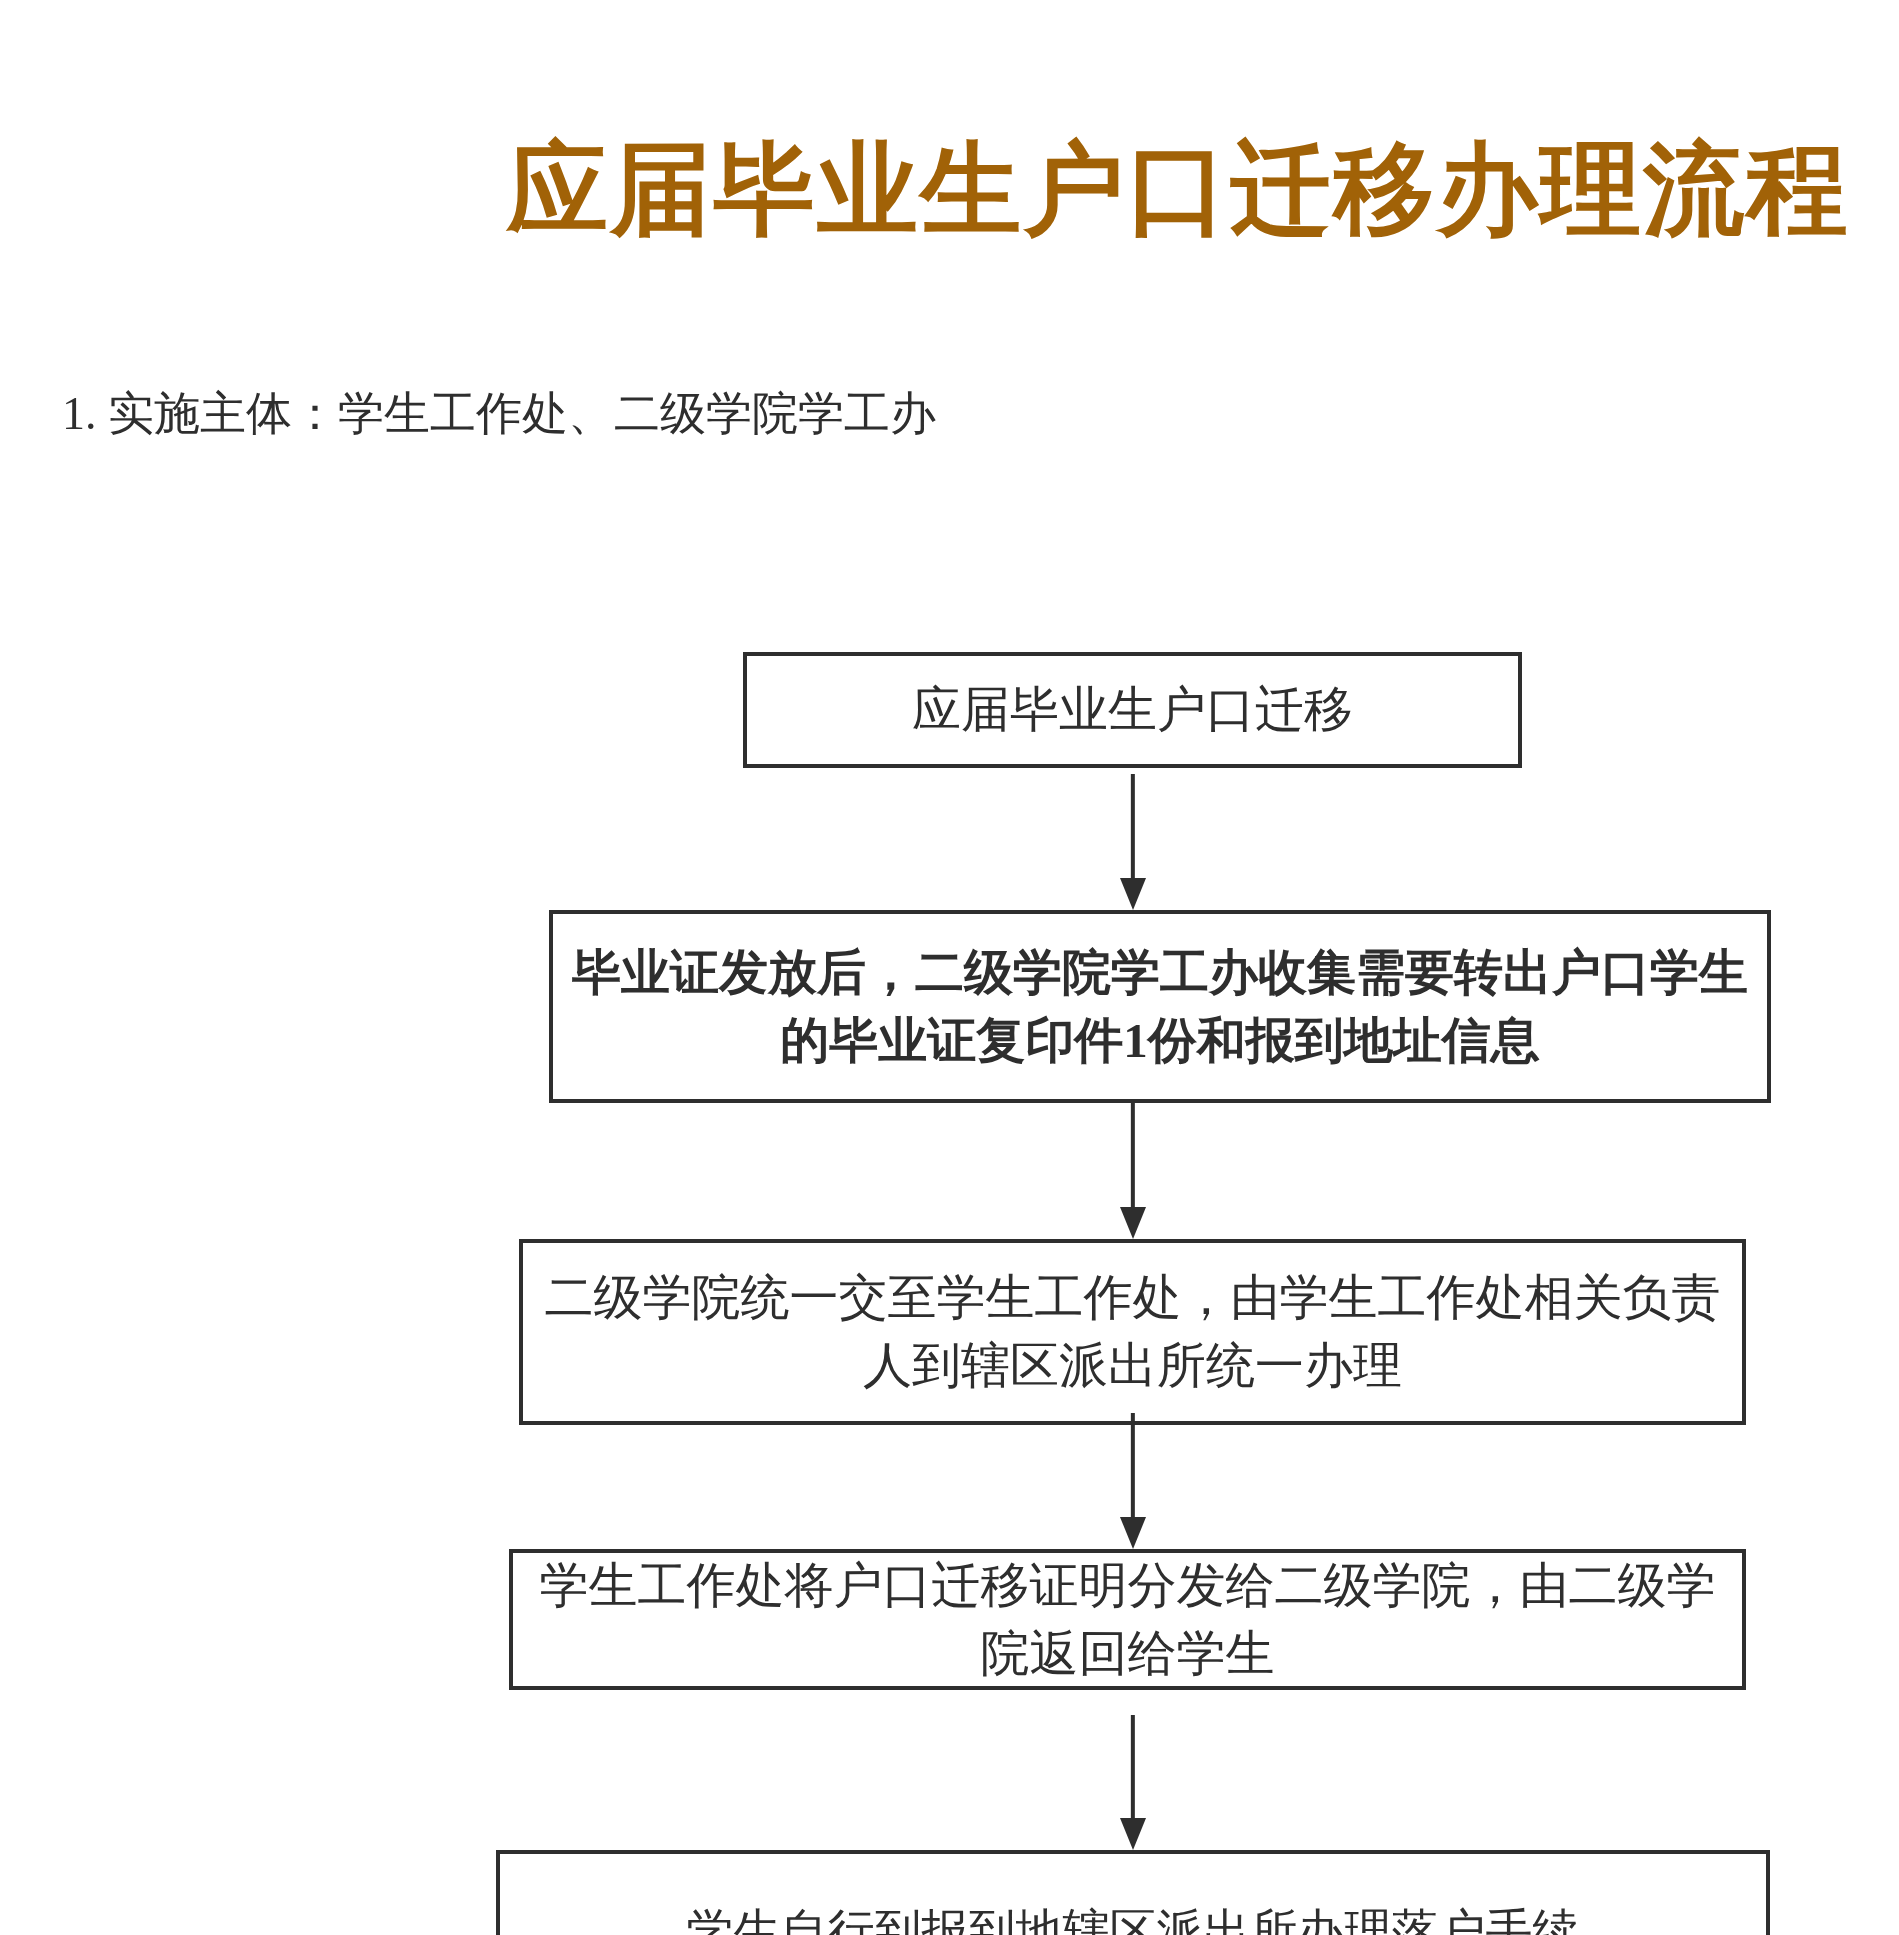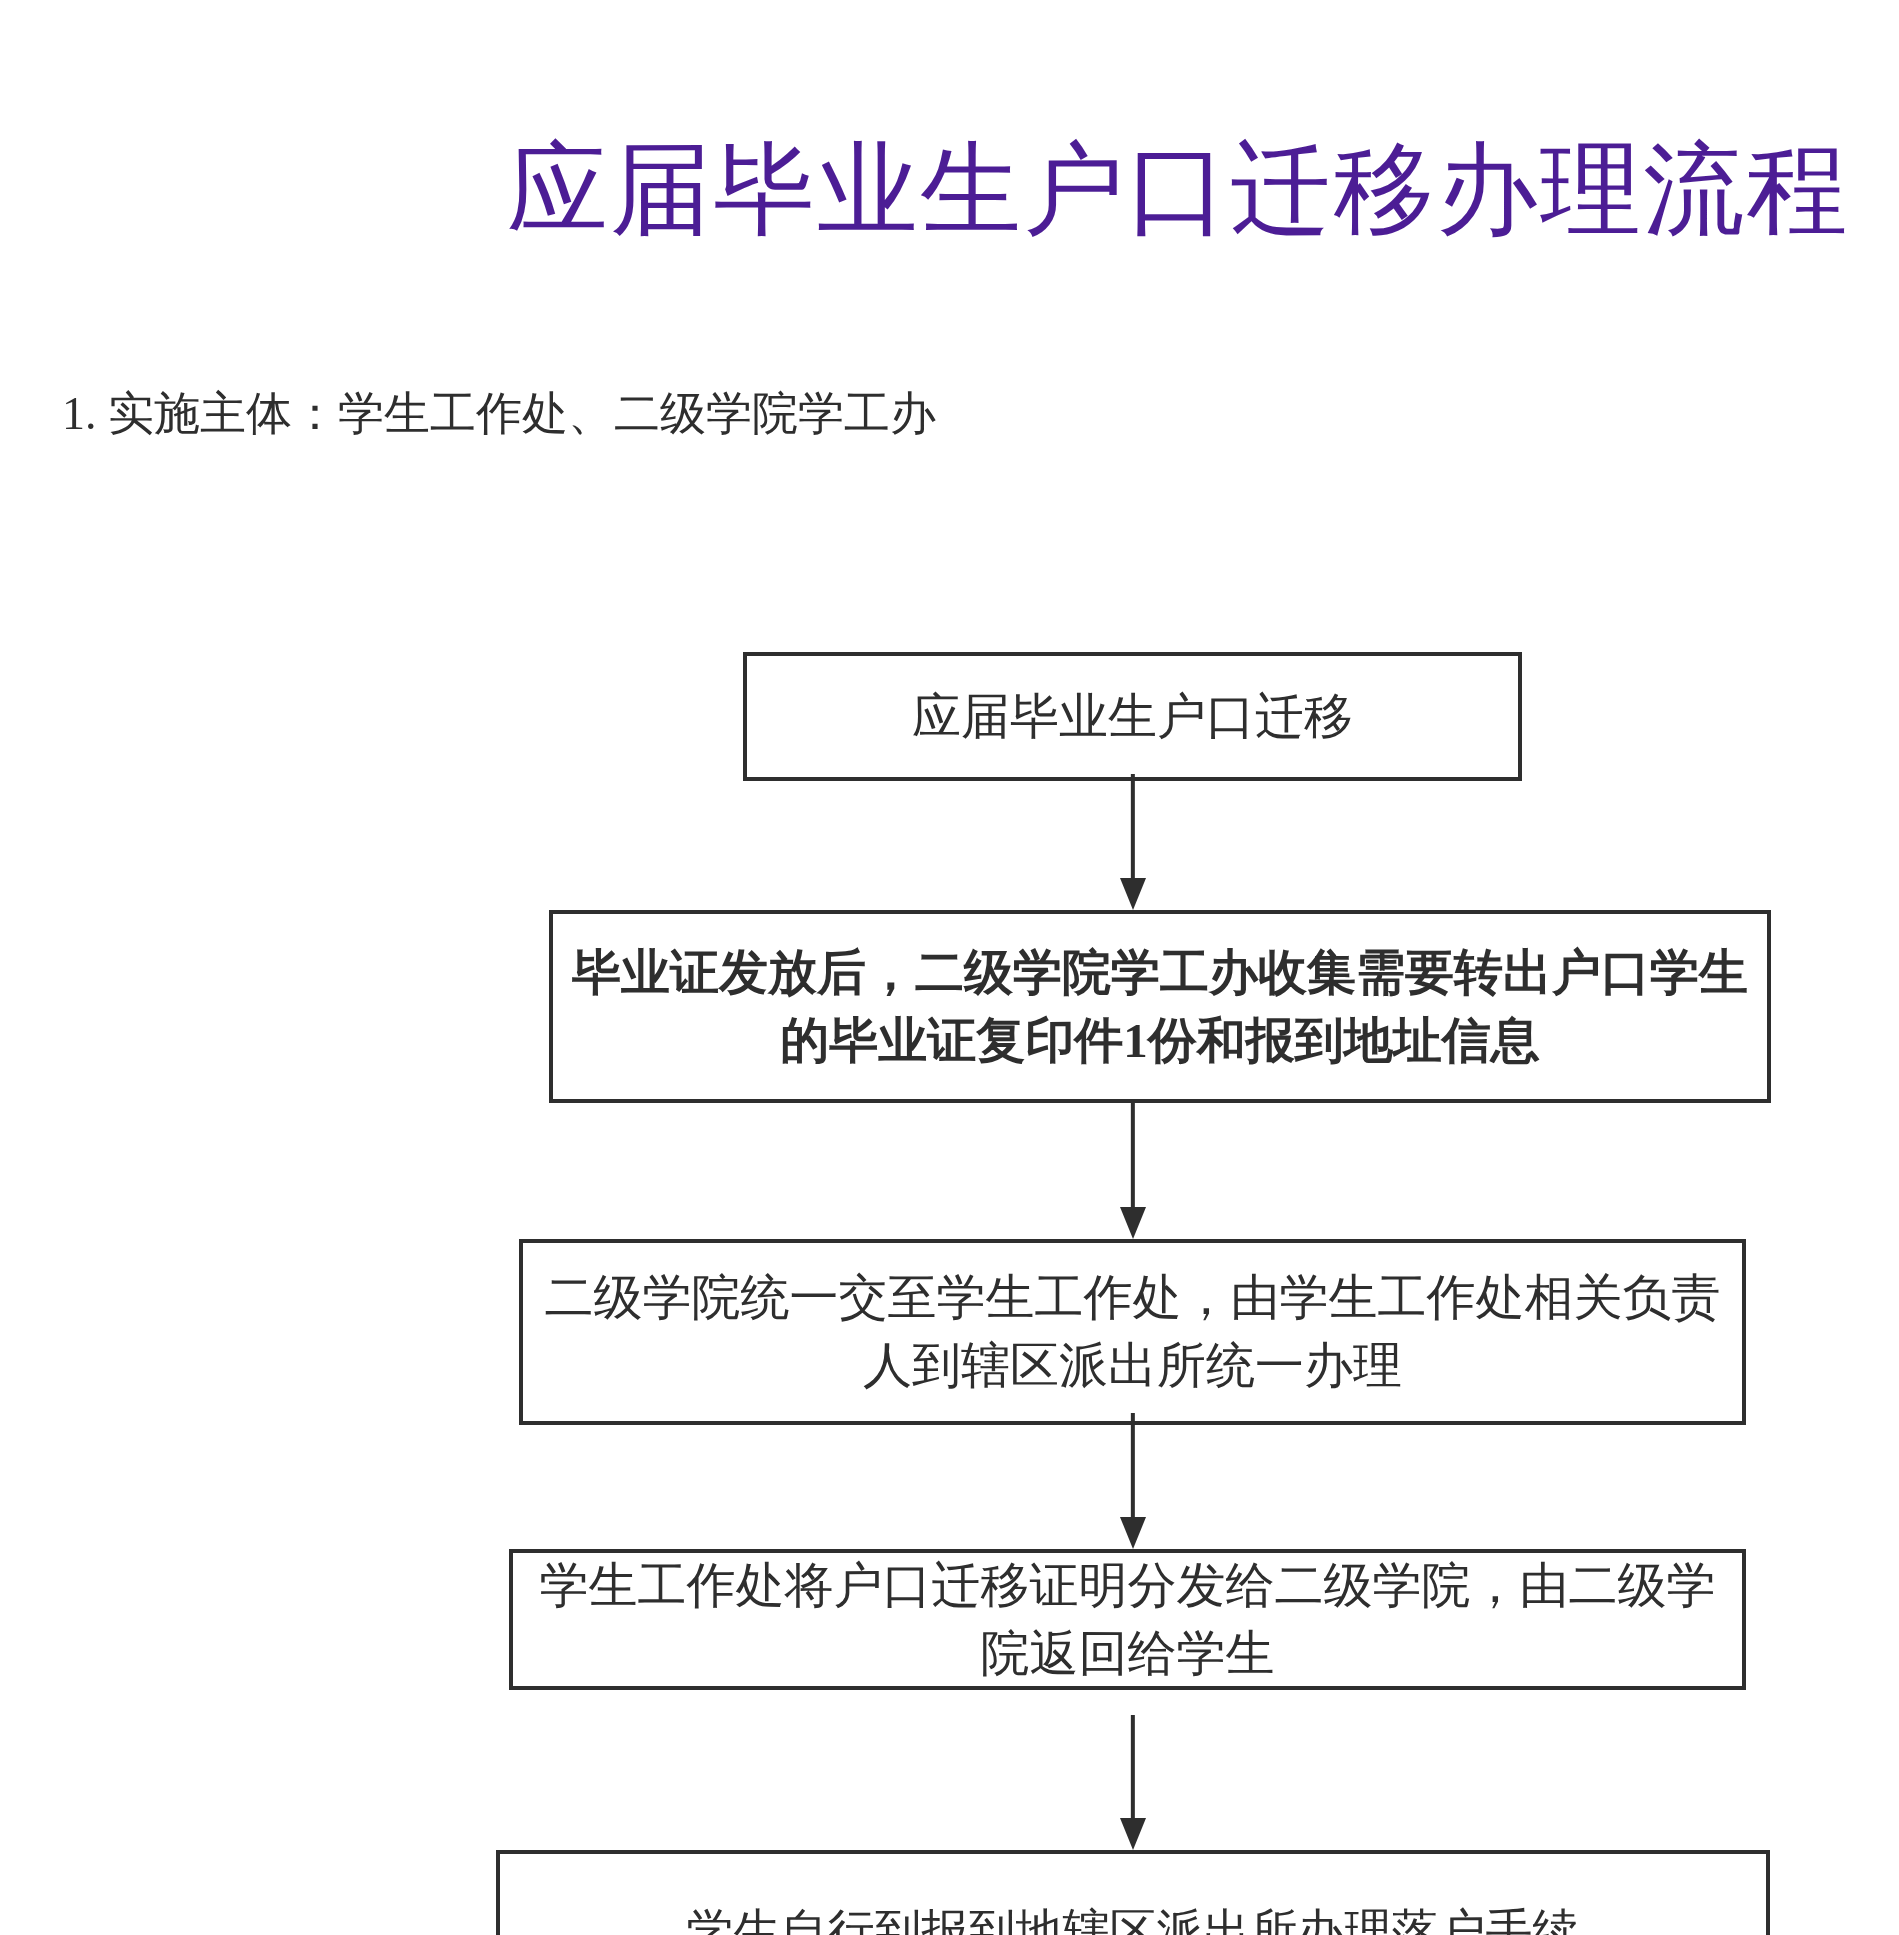--- a/index.html
+++ b/index.html
@@ -14,24 +14,24 @@
     height: 2071px;
     background: #ffffff;
     color: #2e2e2e;
     overflow: hidden;
   }
   .doc-title {
     position: absolute;
     left: 507px;
     top: 123px;
     font-size: 101px;
-    font-weight: normal;
+    font-weight: bold;
     letter-spacing: 2.3px;
     white-space: nowrap;
-    color: #4c1d95;
+    color: #a16207;
   }
   .notes {
     position: absolute;
     left: 62px;
     top: 381px;
     font-size: 46px;
     line-height: 66px;
     color: #2e2e2e;
     white-space: nowrap;
     text-align: center;
@@ -70,21 +70,21 @@
     left: 50%;
     bottom: 0;
     transform: translateX(-50%);
     width: 0;
     height: 0;
     border-left: 13.6px solid transparent;
     border-right: 13.6px solid transparent;
     border-top: 32px solid #2e2e2e;
   }
   
-  #node-start   { left: 743px; top: 652px; width: 779px; height: 129px; }
+  #node-start   { left: 743px; top: 652px; width: 779px; height: 116px; }
   #conn-0       { left: 1117px; top: 774px; height: 136px; }
   #conn-0 .line { height: 104px; }
   #node-collect { left: 549px; top: 910px; width: 1222px; height: 193px; font-weight: bold; }
   #conn-1       { left: 1117px; top: 1103px; height: 136px; }
   #conn-1 .line { height: 104px; }
   #node-submit  { left: 519px; top: 1239px; width: 1227px; height: 186px; }
   #conn-2       { left: 1117px; top: 1413px; height: 136px; }
   #conn-2 .line { height: 104px; }
   #node-distribute { left: 509px; top: 1549px; width: 1237px; height: 141px; }
   #conn-3       { left: 1117px; top: 1715px; height: 135px; }

